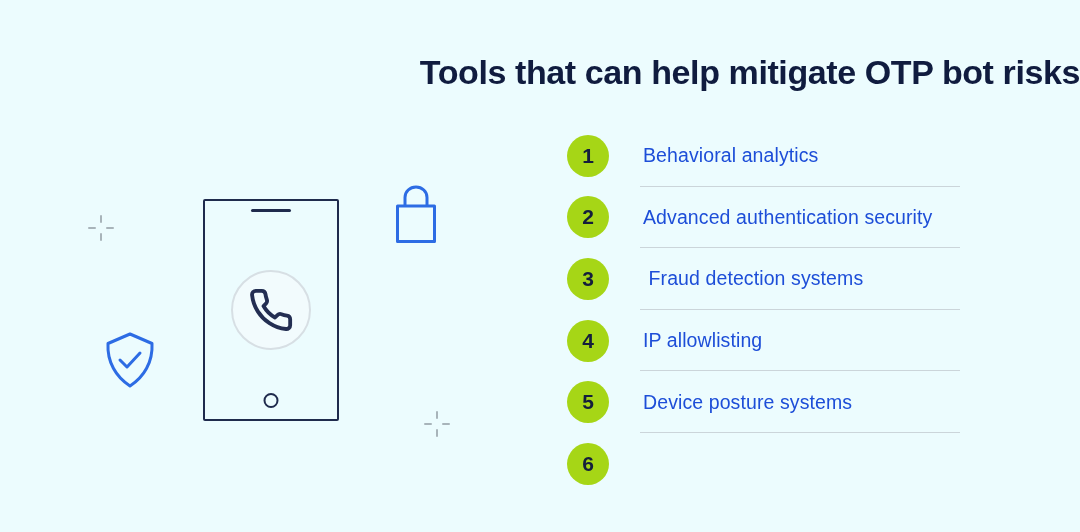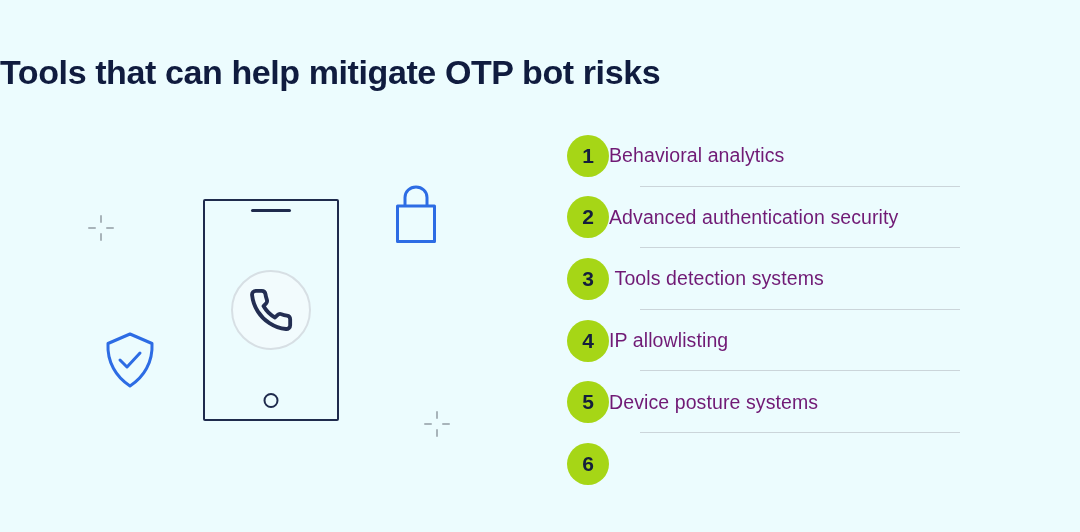--- a/index.html
+++ b/index.html
@@ -12,21 +12,21 @@
     overflow: hidden;
   }
 
   
   .title {
     position: absolute;
     top: 52px;
     left: 0;
     width: 100%;
     margin: 0;
-    text-align: left;
+    text-align: right;
     font-size: 34px;
     line-height: 40px;
     font-weight: 700;
     letter-spacing: -0.4px;
     color: #101c3f;
   }
 
   
   .crosshair { position: absolute; }
   .crosshair.one { left: 86px;  top: 213px; }
@@ -102,22 +102,23 @@
     border-radius: 50%;
     background: #a6d616;
     display: flex;
     align-items: center;
     justify-content: center;
     font-size: 21px;
     font-weight: 600;
     color: #141e3c;
   }
   .tool-label {
+    margin-left: 34px;
     font-size: 19.5px;
-    color: #701a75;
+    color: #1d4ed8;
     letter-spacing: 0.1px;
     white-space: pre-wrap;
   }
   .row-divider {
     position: absolute;
     left: 73px;
     right: 0;
     bottom: 0;
     height: 1px;
     background: #cbd5da;
@@ -173,21 +174,21 @@
     </div>
 
     <div class="tool-row">
       <div class="num-badge">2</div>
       <div class="tool-label">Advanced authentication security</div>
       <div class="row-divider"></div>
     </div>
 
     <div class="tool-row">
       <div class="num-badge">3</div>
-      <div class="tool-label"> Tools detection systems</div>
+      <div class="tool-label"> Fraud detection systems</div>
       <div class="row-divider"></div>
     </div>
 
     <div class="tool-row">
       <div class="num-badge">4</div>
       <div class="tool-label">IP allowlisting</div>
       <div class="row-divider"></div>
     </div>
 
     <div class="tool-row">

